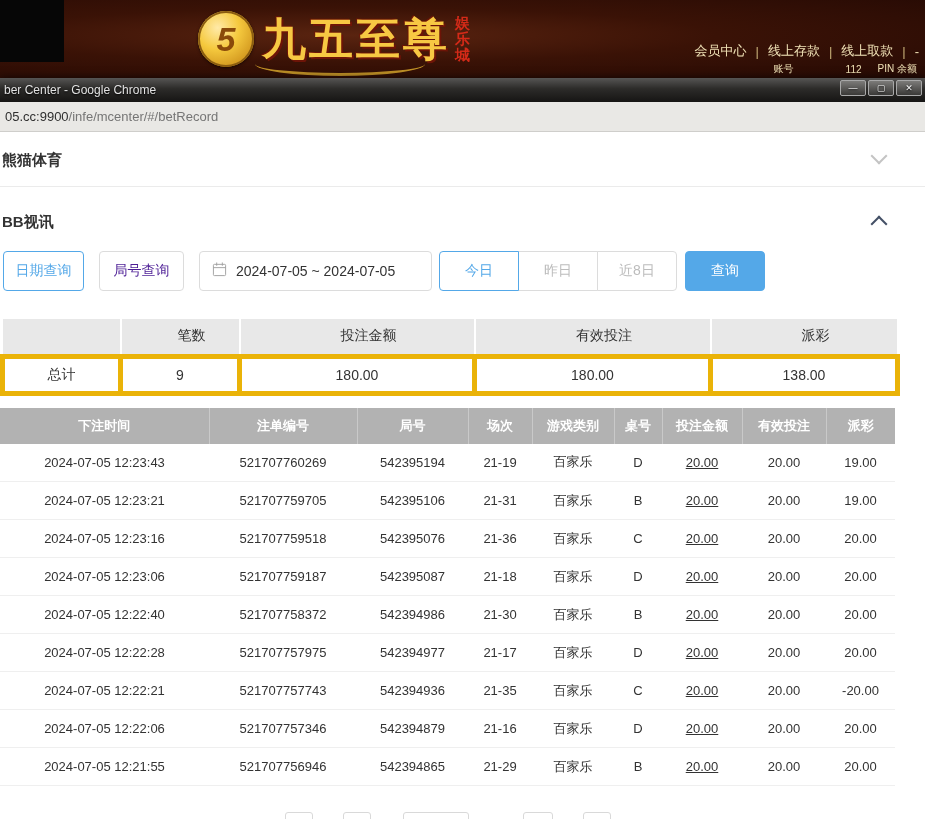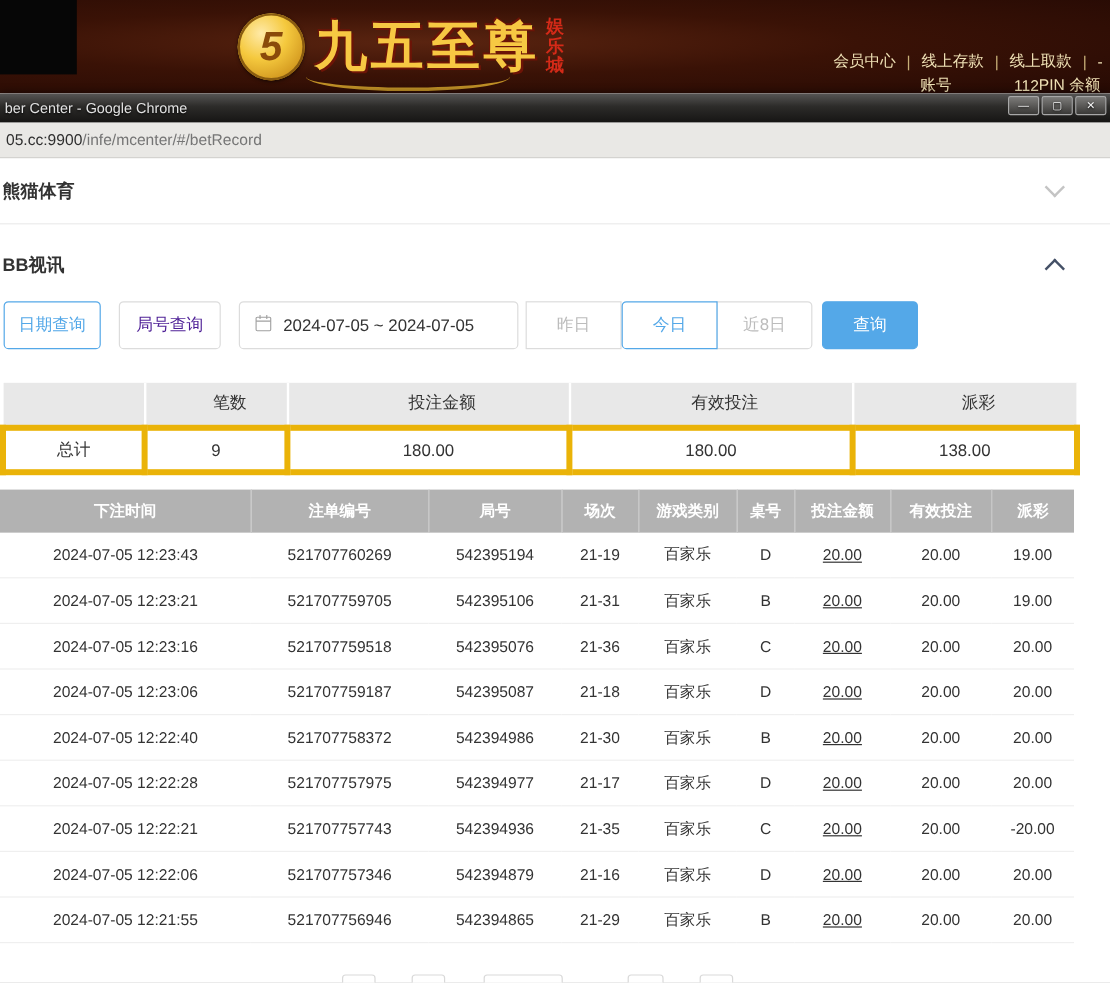--- a/index.html
+++ b/index.html
@@ -19,24 +19,24 @@
   .coin span { font-size:34px; font-weight:bold; font-style:italic; color:#8a4a0a; }
   .logo-title { margin-left:8px; font-size:44px; font-weight:bold; color:#f7c843; letter-spacing:3px;
     line-height:1; text-shadow:2px 2px 0 #6d1407, -1px -1px 0 #6d1407; white-space:nowrap; }
   .logo-sub { margin-left:5px; display:flex; flex-direction:column; color:#d42a18;
     font-size:15px; font-weight:bold; line-height:1.05; }
   .logo-flourish { position:absolute; left:255px; top:64px; width:170px; height:12px;
     border-bottom:3px solid #cf9e2a; border-radius:0 0 50% 50% / 0 0 100% 100%; opacity:.9; }
   .banner-nav { position:absolute; top:42px; right:6px; display:flex; align-items:center; gap:9px;
     color:#f0e2b6; font-size:13px; white-space:nowrap;justify-content:space-between; }
   .banner-nav .sep { color:#c8b078; }
-  .banner-account { position:absolute; top:62px; right:8px; color:#f0e2b6; font-size:13px;
+  .banner-account { position:absolute; top:62px; right:8px; color:#f0e2b6; font-size:10px;
     display:flex; align-items:center; white-space:nowrap; }
   .banner-account .acct-val { margin-left:52px; }
-  .banner-account .acct-bal { }
+  .banner-account .acct-bal { margin-left:16px; }
 
   
   .window { position:absolute; top:78px; left:0; width:925px; height:606px; background:#fff;
     box-shadow:0 0 8px rgba(0,0,0,.65); }
   .titlebar { position:relative; height:24px;
     background:linear-gradient(180deg,#565554,#2c2b29 45%,#161514);
     display:flex; align-items:center; padding-left:4px;
     color:#e2e2e2; font-size:12px; text-shadow:0 1px 2px #000; }
   .win-controls { position:absolute; top:2px; right:3px; display:flex; gap:2px; }
   .win-btn { width:26px; height:16px; border:1px solid #a8a8a8; border-radius:2px;
@@ -169,22 +169,22 @@
         <div class="datebox">
           <span><svg width="15" height="15" viewBox="0 0 16 16">
                 <rect x="1.5" y="2.5" width="13" height="12" rx="1" fill="none" stroke="#a0a0a0"></rect>
                 <line x1="1.5" y1="6" x2="14.5" y2="6" stroke="#a0a0a0"></line>
                 <line x1="5" y1="0.5" x2="5" y2="4" stroke="#a0a0a0"></line>
                 <line x1="11" y1="0.5" x2="11" y2="4" stroke="#a0a0a0"></line>
               </svg></span>
           <span>2024-07-05 ~ 2024-07-05</span>
         </div>
         <div class="seggroup">
+          <div class="seg seg-first">今日</div>
           <div class="seg">昨日</div>
-          <div class="seg seg-first">今日</div>
           <div class="seg seg-last">近8日</div>
         </div>
         <div class="fbtn btn-search">查询</div>
       </div>
 
       <table class="summary">
         <colgroup>
             <col style="width:118px">
             <col style="width:119px">
             <col style="width:235px">

